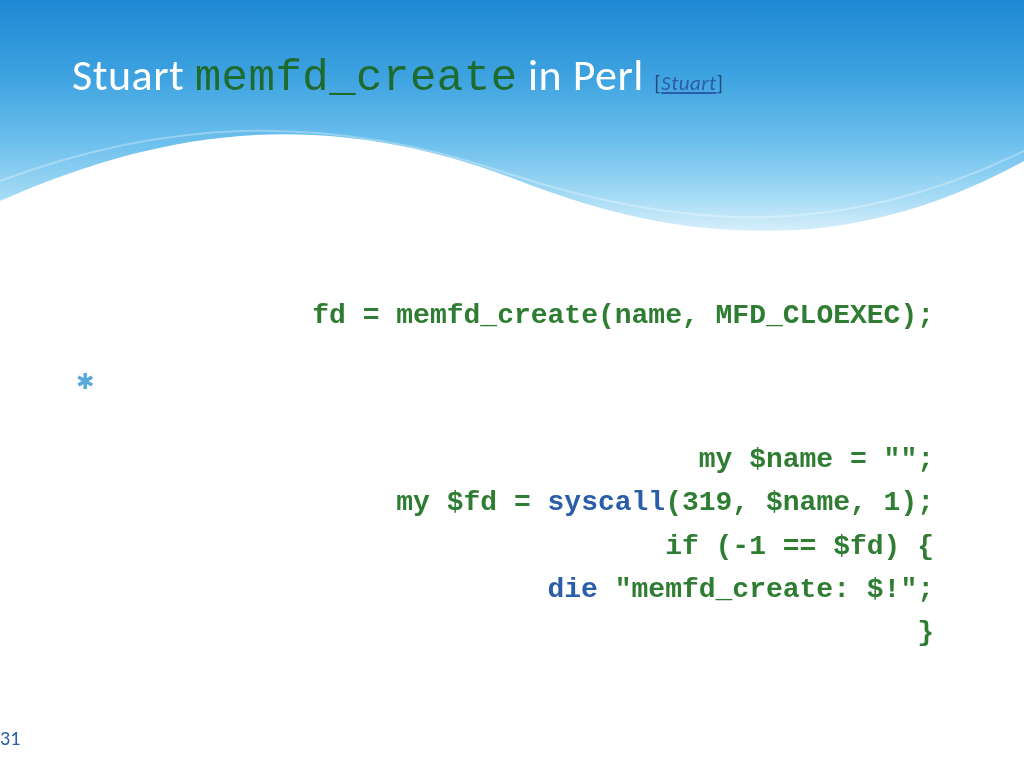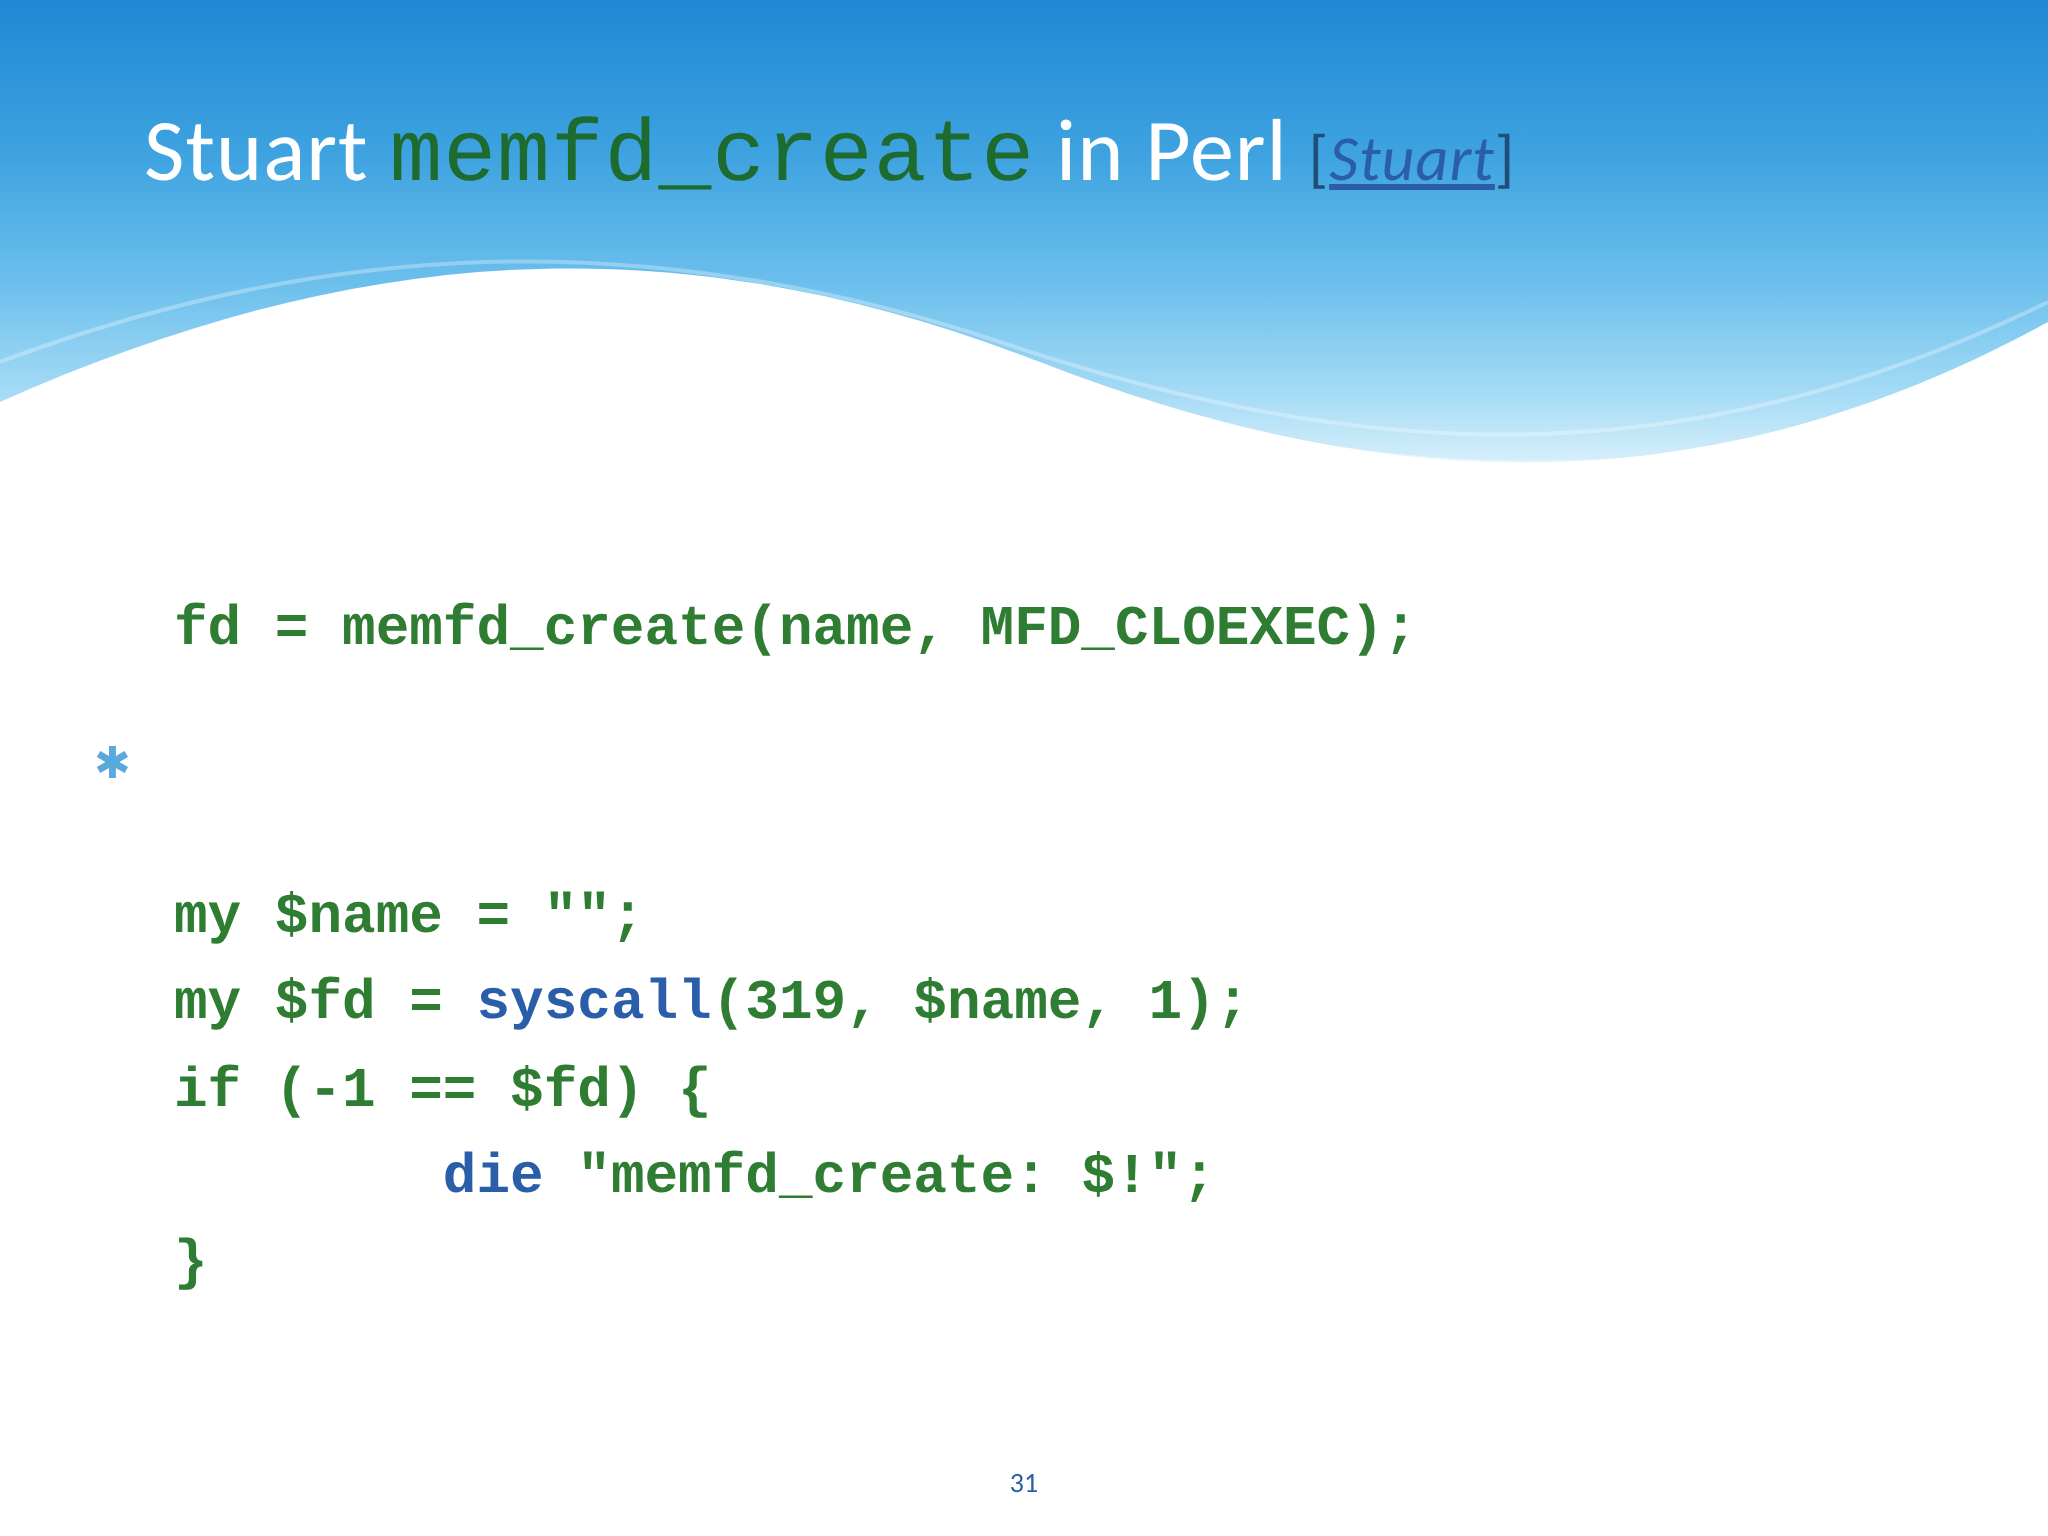--- a/index.html
+++ b/index.html
@@ -33,30 +33,31 @@
     color: #ffffff;
     font-weight: 400;
     letter-spacing: 0.5px;
   }
   .title .mono {
     font-family: "Consolas", "Courier New", monospace;
     color: #1e6b2f;
     font-weight: normal;
   }
   .title .ref {
-    font-size: 32px;
+    font-size: 21px;
     color: #1f4e79;
   }
   .title .ref a {
     color: #2a5ea8;
     text-decoration: underline;
     font-style: italic;
   }
   .content {
-    padding: 40px 90px 0 87px;
+    padding: 40px 90px 0 116px;
+    text-align: right;
   }
   .code-line {
     font-family: "Consolas", "Courier New", monospace;
     font-size: 28px;
     color: #2f7d32;
     font-weight: bold;
     margin-bottom: 36px;
     white-space: pre;
   }
   .bullet-row {
@@ -81,22 +82,21 @@
     line-height: 1.55;
     white-space: pre;
   }
   .perl-block .link {
     color: #2a5ea8;
   }
   .pagenum {
     position: absolute;
     bottom: 18px;
     width: 100%;
-    text-align: center;
-    font-size: 14px;
+    font-size: 20px;
     color: #2a5ea8;
   }
 </style>
 </head>
 <body>
 
 <div class="header">
   <svg class="wave" viewBox="0 0 1024 180" preserveAspectRatio="none">
     <path d="M0,120 C180,40 340,30 520,100 C700,170 860,170 1024,80 L1024,180 L0,180 Z" fill="#ffffff"></path>
     <path d="M0,130 C200,60 380,50 540,110 C700,170 880,160 1024,100" fill="none" stroke="#ffffff" stroke-opacity="0.4" stroke-width="2"></path>

